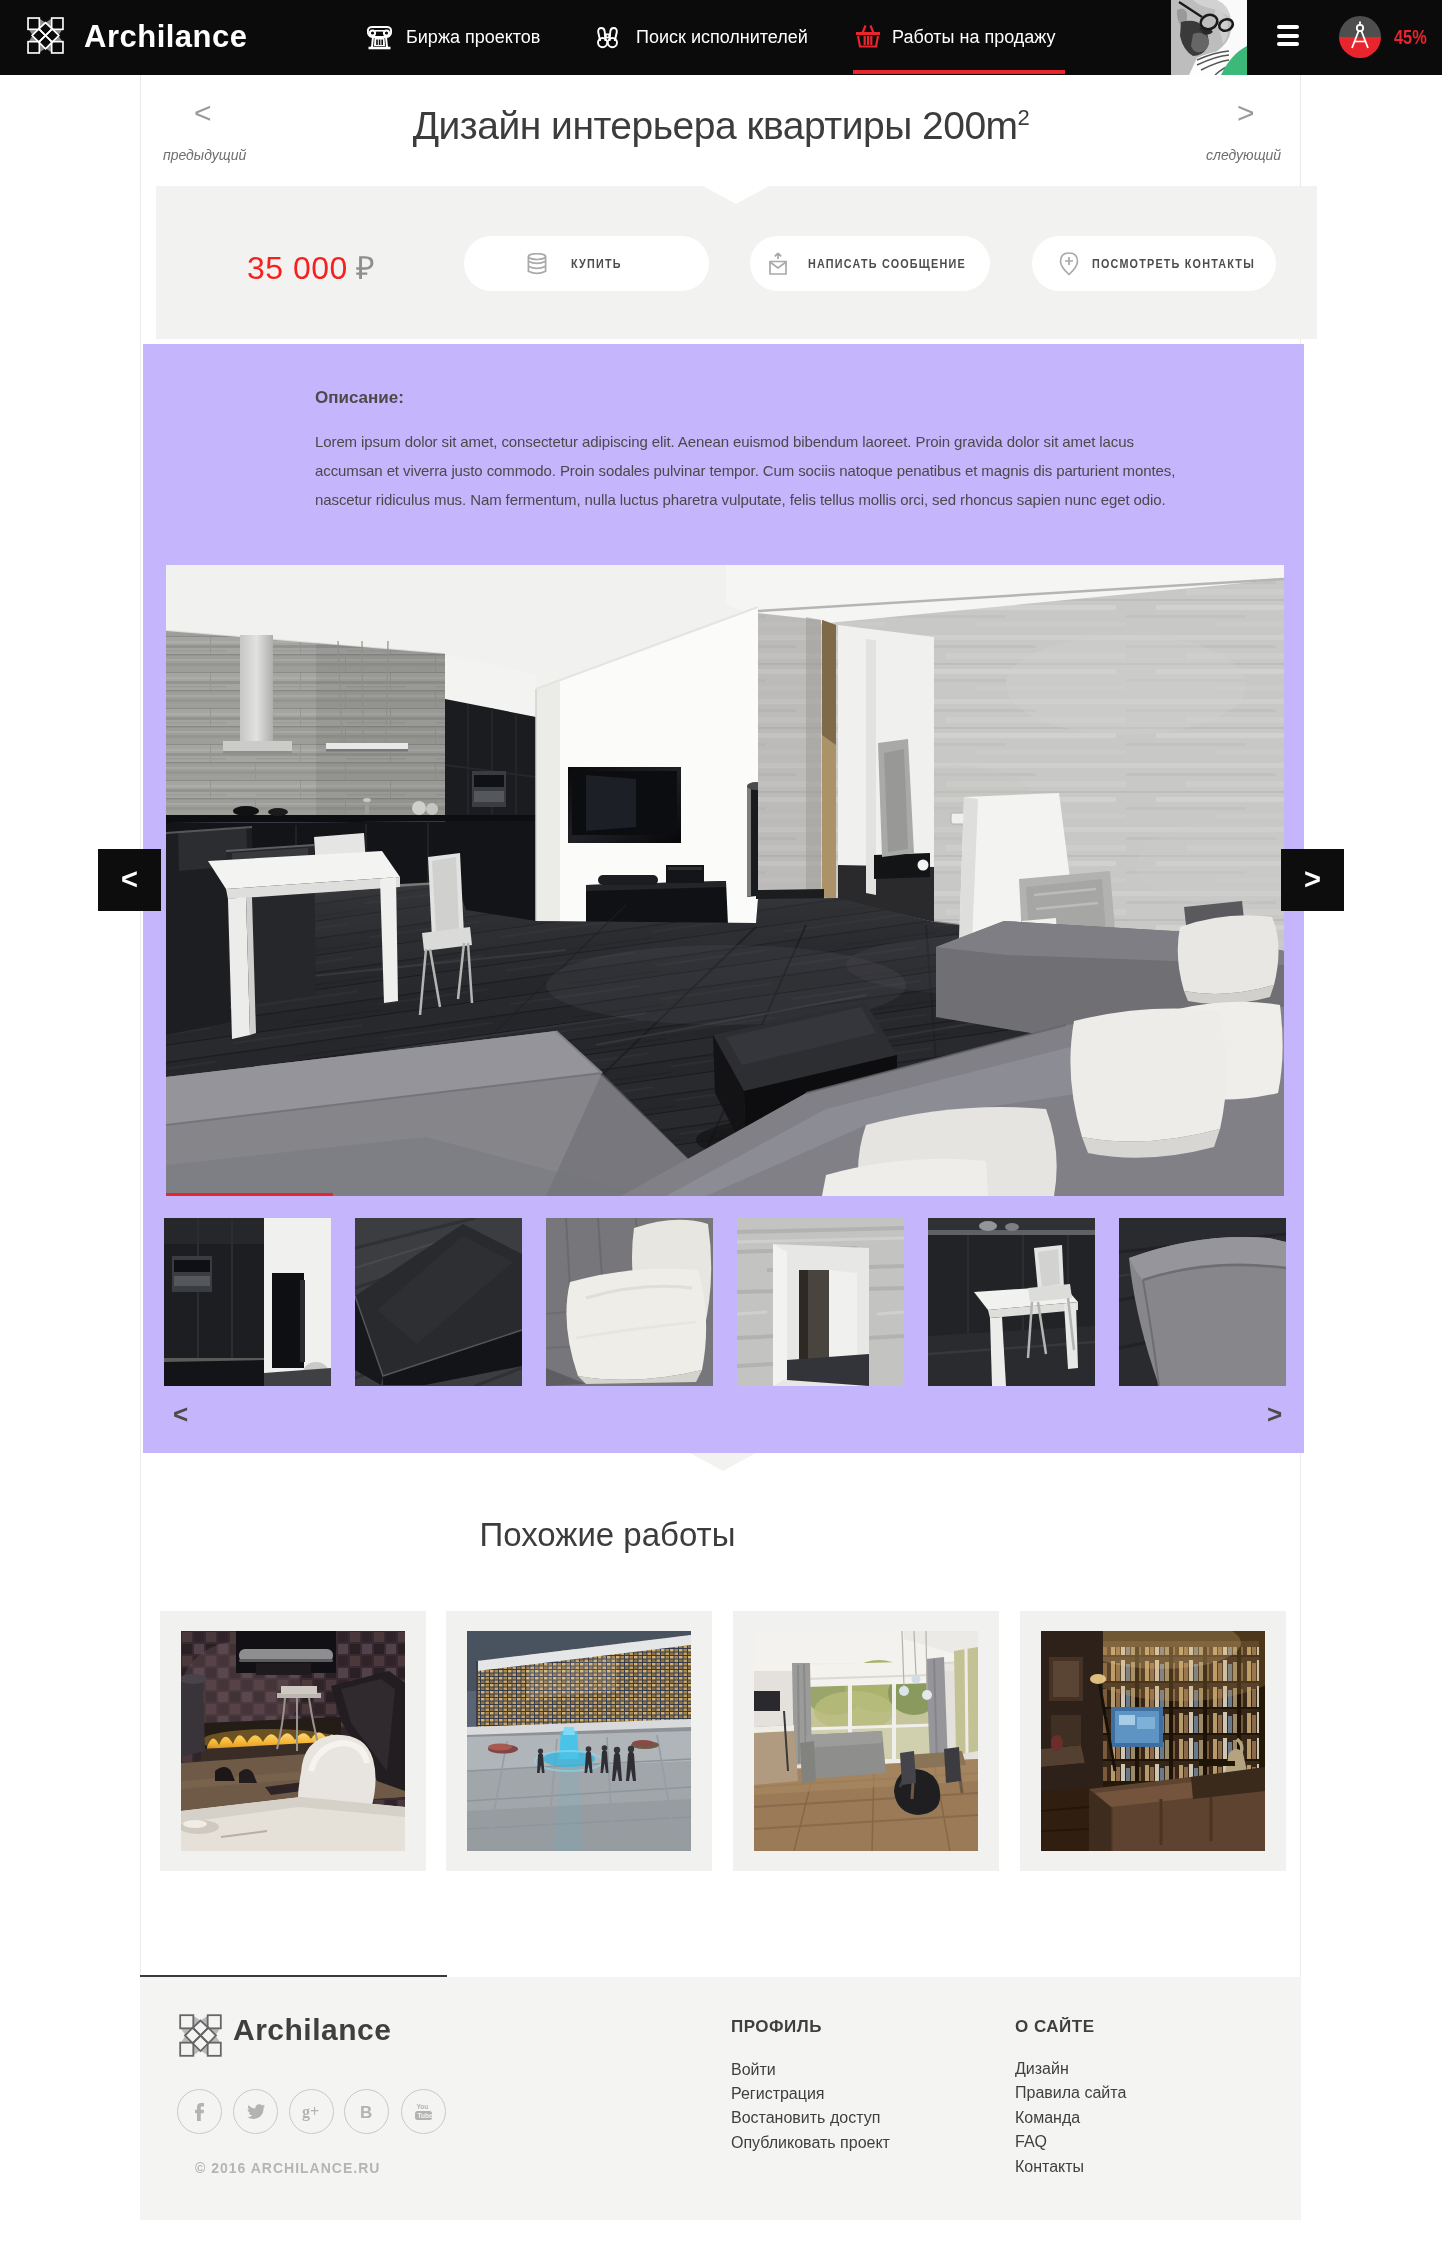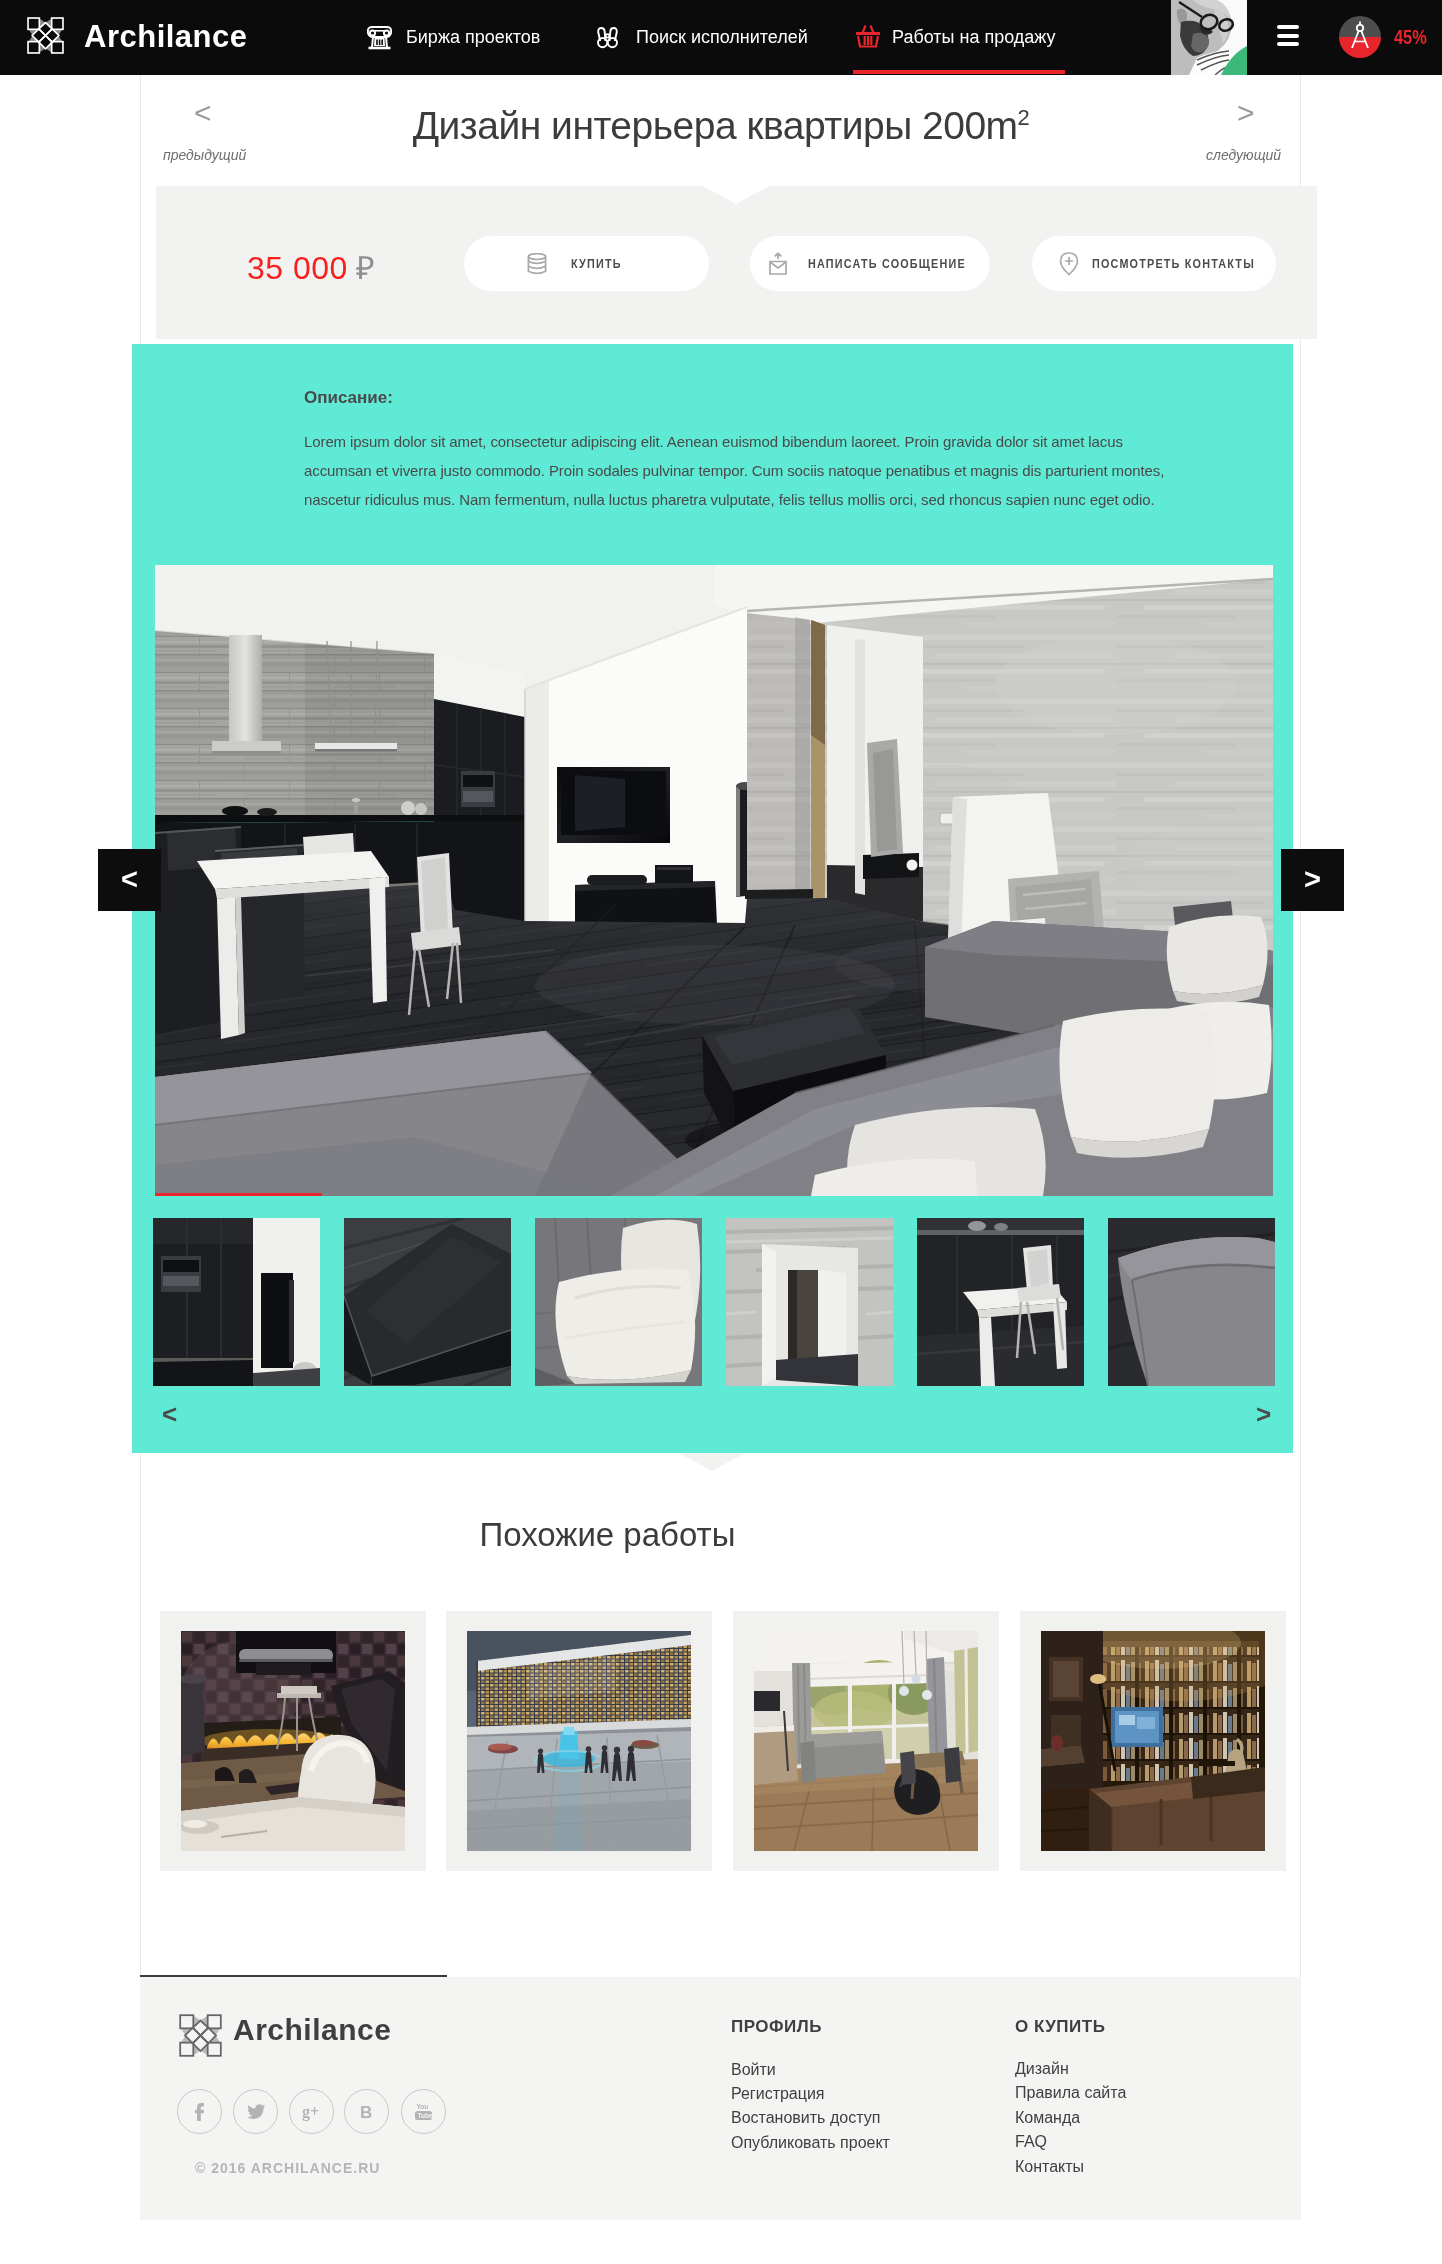--- a/index.html
+++ b/index.html
@@ -29,21 +29,21 @@
 .pn-label { position:absolute; top:72px; font-size:14px; font-style:italic; color:#6d6d6d; }
 
 #buybar { position:absolute; left:156px; top:186px; width:1161px; height:153px; background:#f2f2f1; }
 #buybar .notch { position:absolute; left:547px; top:0; width:0; height:0; border-left:33px solid transparent; border-right:33px solid transparent; border-top:18px solid #fff; }
 #price { position:absolute; left:91px; top:59px; font-size:32px; color:#f6211f; letter-spacing:0.5px; }
 #price .rub { color:#8f8f8f; margin-left:8px; }
 .pill { position:absolute; top:50px; height:55px; background:#fff; border-radius:28px; }
 .pill .icon { position:absolute; top:50%; transform:translateY(-50%); }
 .pill .cap { position:absolute; top:20px; font-size:13.5px; color:#4c4c4c; letter-spacing:1.5px; white-space:nowrap; font-weight:bold; transform:scaleX(0.8); transform-origin:left; }
 
-#gallery { position:absolute; left:132px; top:344px; width:1161px; height:1109px; background:#5eead4; }
+#gallery { position:absolute; left:143px; top:344px; width:1161px; height:1109px; background:#c4b5fd; }
 #gallery .notch { position:absolute; left:547px; bottom:-18px; width:0; height:0; border-left:33px solid transparent; border-right:33px solid transparent; border-top:18px solid #f2f2f1; }
 #desc-h { position:absolute; left:172px; top:44px; font-size:17px; font-weight:bold; color:#4a4a4a; }
 #desc-p { position:absolute; left:172px; top:83px; width:900px; font-size:15px; letter-spacing:-0.1px; line-height:29px; color:#4a4a4a; white-space:nowrap; }
 #mainimg { position:absolute; left:23px; top:221px; width:1118px; height:631px; overflow:hidden; }
 #redbar { position:absolute; left:23px; top:849px; width:167px; height:3px; background:#e8252c; }
 .bignav { position:absolute; top:849px; width:63px; height:62px; background:#0d0d0d; color:#fff; font-size:29px; font-weight:bold; text-align:center; line-height:60px; }
 #thumbs { position:absolute; left:21px; top:874px; }
 .thumb { position:absolute; top:0; width:167px; height:168px; overflow:hidden; }
 .smallnav { position:absolute; font-size:26px; color:#4c4c4c; font-weight:bold; }
 
@@ -851,21 +851,21 @@
   </div>
 
   <div id="f-copy">© 2016 ARCHILANCE.RU</div>
 
   <div class="f-col-h" style="left:591px">ПРОФИЛЬ</div>
   <div class="f-link" style="left:591px;top:84px">Войти</div>
   <div class="f-link" style="left:591px;top:108px">Регистрация</div>
   <div class="f-link" style="left:591px;top:132px">Востановить доступ</div>
   <div class="f-link" style="left:591px;top:157px">Опубликовать проект</div>
 
-  <div class="f-col-h" style="left:875px">О КУПИТЬ</div>
+  <div class="f-col-h" style="left:875px">О САЙТЕ</div>
   <div class="f-link" style="left:875px;top:83px">Дизайн</div>
   <div class="f-link" style="left:875px;top:107px">Правила сайта</div>
   <div class="f-link" style="left:875px;top:132px">Команда</div>
   <div class="f-link" style="left:875px;top:156px">FAQ</div>
   <div class="f-link" style="left:875px;top:181px">Контакты</div>
 </div>
 
 </div>
 
 </body></html>

